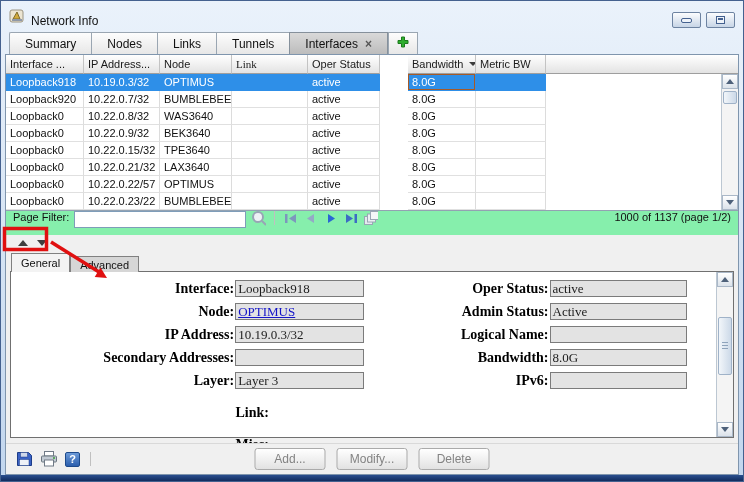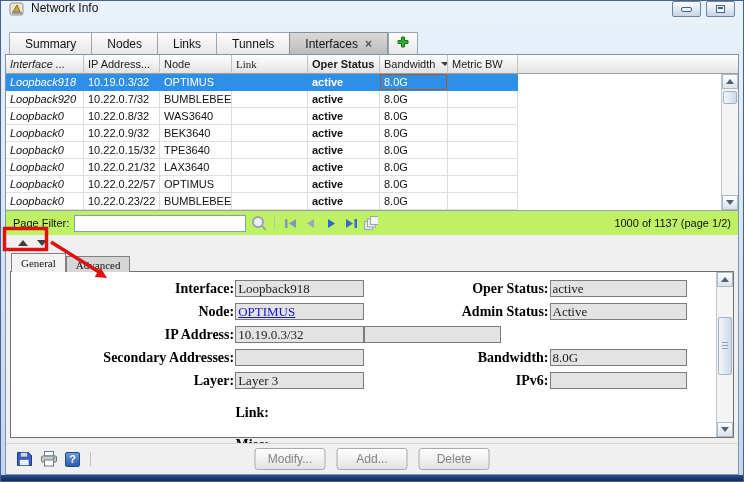--- a/index.html
+++ b/index.html
@@ -1,21 +1,21 @@
 <!DOCTYPE html>
 <html><head>
 <meta charset="utf-8">
 <style>
   html,body{margin:0;padding:0;width:744px;height:482px;overflow:hidden;background:#fff;
     font-family:"Liberation Sans",sans-serif;}
   *{box-sizing:border-box;}
   .window{position:relative;width:744px;height:482px;display:flex;flex-direction:column;
     background:linear-gradient(#eaf2fb,#c2d6ee);border:1px solid #44618f;}
   
-  .titlebar{height:27px;flex:0 0 auto;display:flex;align-items:flex-start;padding:0 8px;gap:6px;}
+  .titlebar{height:27px;flex:0 0 auto;display:flex;align-items:flex-end;padding:0 8px;gap:6px;}
   .title{font-size:12px;color:#111;}
   .winbtns{margin-left:auto;display:flex;gap:5px;}
   .winbtn{width:29px;height:16px;border:1px solid #6d83a1;border-radius:2px;
     background:linear-gradient(#fcfdfe,#c7d5e6);display:flex;align-items:center;justify-content:center;cursor:pointer;}
   .glyph-min{width:11px;height:5px;border:1px solid #44618f;background:#eef3f9;border-radius:2px;}
   .glyph-max{width:9px;height:8px;border:1px solid #44618f;background:#eef3f9;position:relative;}
   .glyph-max::after{content:"";position:absolute;left:1px;right:1px;top:1px;height:2px;background:#44618f;}
   
   .tabbar{height:26px;flex:0 0 auto;display:flex;align-items:flex-end;padding:0 0 0 8px;}
   .tab{height:22px;padding:0 15px;display:flex;align-items:center;gap:7px;font-size:12px;color:#111;
@@ -31,21 +31,21 @@
   
   .tablewrap{height:156px;flex:0 0 auto;display:flex;background:#fff;border-bottom:1px solid #93a2b2;}
   .tmain{flex:1;display:flex;flex-direction:column;min-width:0;}
   .thead{height:19px;display:flex;}
   .th{padding:1px 4px;font-size:11px;color:#1a1a1a;background:linear-gradient(#ffffff,#e3e3e3);
     border-right:1px solid #c3c3c3;border-bottom:1px solid #9e9e9e;display:flex;align-items:center;
     white-space:nowrap;overflow:hidden;cursor:pointer;}
   .th.fill{flex:1;border-right:none;cursor:default;}
   .sortarrow{display:inline-block;width:0;height:0;border-left:4px solid transparent;
     border-right:4px solid transparent;border-top:4px solid #3c3c3c;margin-left:6px;}
-  .c0{width:78px;font-style:italic;}.c1{width:76px;}.c2{width:72px;}.c3{width:76px;font-family:Liberation Serif, serif;}.c4{width:72px;font-weight:bold;}.c5{width:68px;}.c6{width:70px;text-align:right;}
+  .c0{width:78px;}.c1{width:76px;}.c2{width:72px;}.c3{width:76px;font-family:Liberation Serif, serif;}.c4{width:72px;}.c5{width:68px;margin-left:28px;}.c6{width:70px;text-align:right;}
   .tbody{flex:1;background:#fff;}
   .tr{display:flex;height:17px;cursor:default;}
   .td{padding:1px 4px;font-size:11px;color:#111;border-right:1px solid #dcdcdc;
     border-bottom:1px solid #e0e0e0;white-space:nowrap;overflow:hidden;line-height:14px;}
   .tr.selected .td{background:#2E8FE8;color:#fff;border-right-color:#2E8FE8;border-bottom-color:#2E8FE8;}
   .tr.selected .td.focuscell{box-shadow:inset 0 0 0 1px #A55A28;}
   
   .tscroll{width:17px;display:flex;flex-direction:column;}
   .sbspacer{height:19px;background:linear-gradient(#ffffff,#e3e3e3);border-bottom:1px solid #9e9e9e;}
   .sb{flex:1;width:17px;background:#f4f4f4;border-left:1px solid #bcc7d2;display:flex;flex-direction:column;}
@@ -56,34 +56,34 @@
   .tri-down{width:0;height:0;border-left:4px solid transparent;border-right:4px solid transparent;
     border-top:5px solid #4e617a;}
   .sbtrack{flex:1;position:relative;}
   .sbthumb{position:absolute;left:1px;right:1px;background:linear-gradient(90deg,#f2f6fa,#ccd9e8);
     border:1px solid #9fb2c8;border-radius:2px;cursor:grab;}
   .thumb-table{top:2px;height:13px;}
   .thumb-panel{top:30px;height:58px;}
   .thumb-panel::after{content:"";position:absolute;left:3px;right:3px;top:50%;margin-top:-4px;height:7px;
     background:repeating-linear-gradient(#8ea3bb 0 1px,transparent 1px 3px);}
   
-  .pager{height:24px;flex:0 0 auto;display:flex;align-items:center;padding:0 7px;gap:5px;background:#bef264;}
+  .pager{height:24px;flex:0 0 auto;display:flex;padding:0 7px;gap:5px;background:#86efac;}
   .pagerlabel{font-size:11px;color:#111;white-space:nowrap;}
   .pagerinput{width:172px;height:17px;border:1px solid #7f9db9;background:#fff;font-size:11px;padding:0 2px;}
   .vsep{width:1px;height:14px;background:#c0c0c0;margin:0 3px;}
   .navicon{width:15px;height:15px;display:flex;align-items:center;justify-content:center;cursor:pointer;}
   .pagerstatus{margin-left:auto;font-size:11px;color:#111;white-space:nowrap;}
   
   .splitterbar{height:16px;flex:0 0 auto;background:#f0f0f0;display:flex;align-items:center;padding-left:12px;gap:9px;}
   .spl-up{width:0;height:0;border-left:5px solid transparent;border-right:5px solid transparent;
     border-bottom:6px solid #3f3f3f;cursor:pointer;}
   .spl-down{width:0;height:0;border-left:5px solid transparent;border-right:5px solid transparent;
     border-top:6px solid #3f3f3f;cursor:pointer;}
   
-  .dtabs{height:20px;flex:0 0 auto;display:flex;align-items:flex-end;padding-left:5px;position:relative;z-index:2;background:#f0f0f0;font-family:Liberation Serif, serif;}
+  .dtabs{height:20px;flex:0 0 auto;display:flex;align-items:flex-end;padding-left:5px;position:relative;z-index:2;background:#f0f0f0;}
   .dtab{border:1px solid #808080;border-bottom:none;padding:0 9px;font-size:11px;color:#111;
     background:#d6d6d6;height:16px;line-height:16px;margin-bottom:-1px;cursor:pointer;}
   .dtab.selected{background:#f3f3f3;height:19px;line-height:18px;z-index:3;position:relative;}
   
   .dpanelwrap{flex:1;min-height:0;padding:0 4px 5px;background:#f0f0f0;}
   .dpanel{height:100%;background:#fff;border:1px solid #707070;display:flex;}
   .formarea{flex:1;display:flex;padding-top:7px;min-width:0;}
   .fcol{width:50%;}
   .frow{display:flex;align-items:center;height:19px;margin-bottom:4px;}
   .frow.spaced{margin-top:13px;padding-left:19px;}
@@ -368,20 +368,21 @@
           <div class="fcol right">
             <div class="frow">
               <span class="flabel">Oper Status:</span>
               <span class="fbox">active</span>
             </div>
             <div class="frow">
               <span class="flabel">Admin Status:</span>
               <span class="fbox">Active</span>
             </div>
             <div class="frow">
+              <span class="flabel">Logical Name:</span>
               <span class="fbox"></span>
             </div>
             <div class="frow">
               <span class="flabel">Bandwidth:</span>
               <span class="fbox">8.0G</span>
             </div>
             <div class="frow">
               <span class="flabel">IPv6:</span>
               <span class="fbox"></span>
             </div>
@@ -413,22 +414,22 @@
         <svg width="18" height="16">
             <rect x="4.5" y="0.5" width="9" height="4.5" fill="#fff" stroke="#707a86"></rect>
             <rect x="1.5" y="5" width="15" height="6" rx="1" fill="#c2cad3" stroke="#6b7680"></rect>
             <circle cx="14" cy="7" r="1" fill="#3a9b3a"></circle>
             <rect x="4.5" y="9" width="9" height="6" fill="#fff" stroke="#707a86"></rect>
           </svg>
       </span>
       <span class="helpicon">?</span>
       <span class="vsep"></span>
       <span class="footer-buttons">
+        <button class="fbtn">Add...</button>
         <button class="fbtn">Modify...</button>
-        <button class="fbtn">Add...</button>
         <button class="fbtn">Delete</button>
       </span>
     </div>
 
   </div>
 
   <div class="bottomframe"></div>
 
   <svg class="annotation" width="744" height="482" viewBox="0 0 744 482">
     <rect x="3.5" y="227.5" width="42" height="21" fill="none" stroke="#E01010" stroke-width="3.5"></rect>

